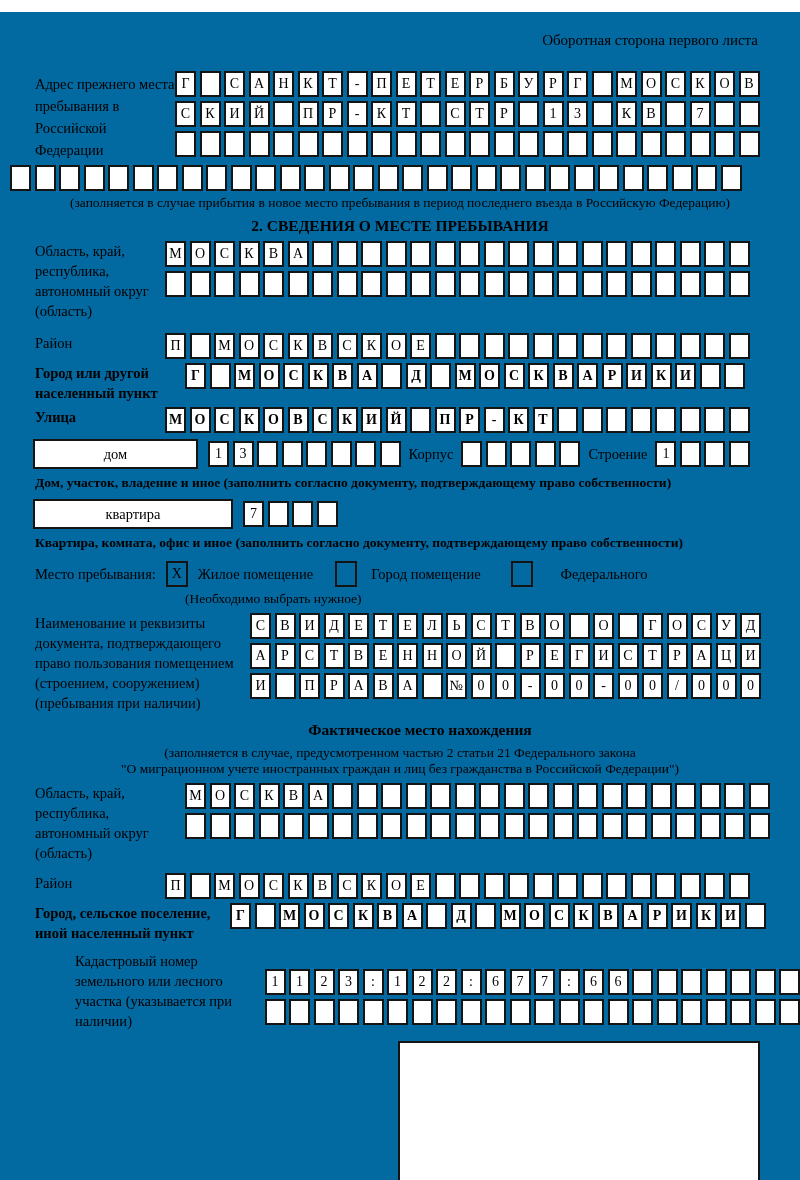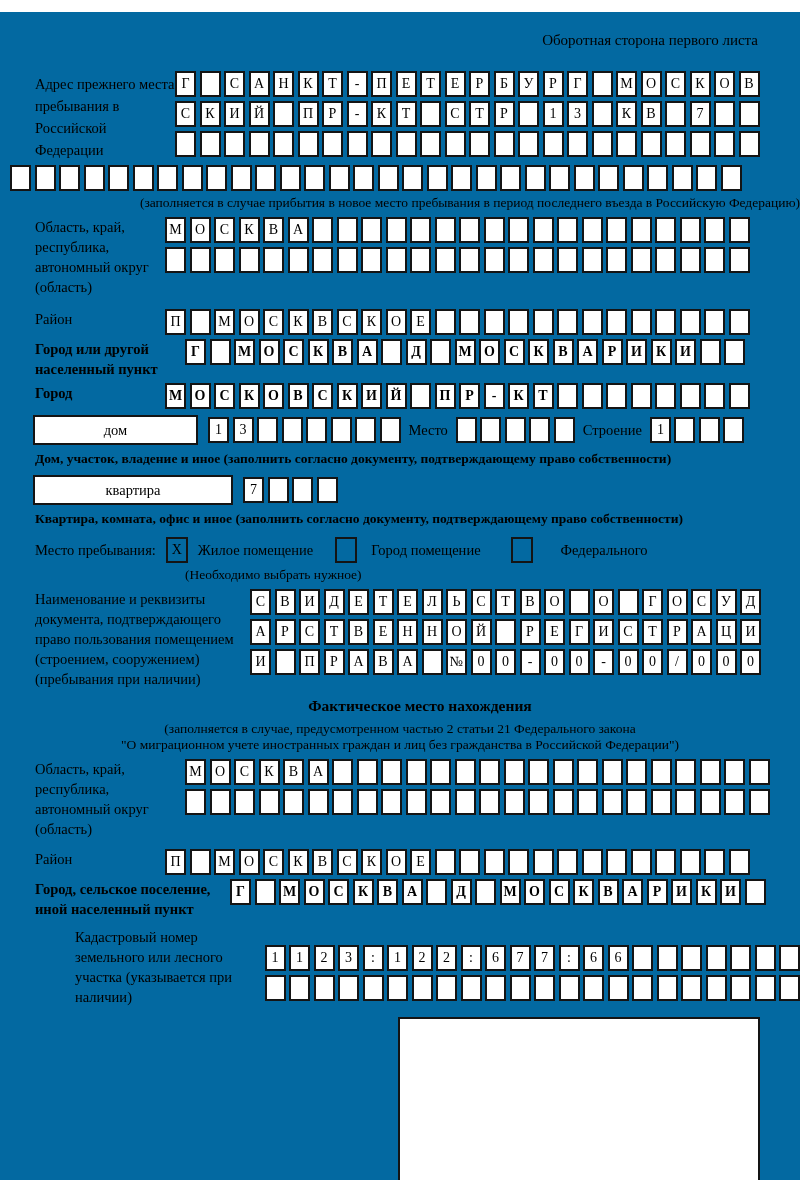--- a/index.html
+++ b/index.html
@@ -24,21 +24,21 @@
   }
   .rows-col { display:flex; flex-direction:column; gap:4px; }
 
   .frow { display:flex; align-items:flex-start; }
   .lbl { font-size:14.5px; line-height:20px; }
 
   .block1 { margin:22px 0 0 35px; }
   .block1 .lbl { width:140px; line-height:22px; padding-top:2px; }
   .fullrow { margin:4px 0 0 10px; }
 
-  .fnote { text-align:right; font-size:13.5px; margin-top:4px; }
+  .fnote { text-align:center; font-size:13.5px; margin-top:4px; }
   .sec-title { text-align:center; font-weight:bold; font-size:15.5px; margin-top:6px; }
 
   .m35 { margin-left:35px; }
   .w130 { width:130px; }
   .w150 { width:150px; }
   .w195 { width:195px; }
   .w215 { width:215px; }
 
   .bigbox {
     height:30px; border:2px solid #141414; background:#fff;
@@ -182,20 +182,21 @@
       <span class="cell"></span>
       <span class="cell"></span>
       <span class="cell"></span>
       <span class="cell"></span>
       <span class="cell"></span>
       <span class="cell"></span>
       <span class="cell"></span>
     </div>
   <div class="fnote">(заполняется в случае прибытия в новое место пребывания в период последнего въезда в Российскую Федерацию)</div>
 
+  <div class="sec-title">2. СВЕДЕНИЯ О МЕСТЕ ПРЕБЫВАНИЯ</div>
 
   <div class="frow m35 mt6">
     <div class="lbl w130">Область, край, республика, автономный округ (область)</div>
     <div class="rows-col">
       <div class="cells">
           <span class="cell">М</span>
           <span class="cell">О</span>
           <span class="cell">С</span>
           <span class="cell">К</span>
           <span class="cell">В</span>
@@ -301,21 +302,21 @@
         <span class="cell">Р</span>
         <span class="cell">И</span>
         <span class="cell">К</span>
         <span class="cell">И</span>
         <span class="cell"></span>
         <span class="cell"></span>
       </div>
   </div>
 
   <div class="frow m35 mt4">
-    <div class="lbl w130">Город</div>
+    <div class="lbl w130">Улица</div>
     <div class="cells">
         <span class="cell">М</span>
         <span class="cell">О</span>
         <span class="cell">С</span>
         <span class="cell">К</span>
         <span class="cell">О</span>
         <span class="cell">В</span>
         <span class="cell">С</span>
         <span class="cell">К</span>
         <span class="cell">И</span>
@@ -342,21 +343,21 @@
     <div class="cells" style="margin-left:10px;">
         <span class="cell">1</span>
         <span class="cell">3</span>
         <span class="cell"></span>
         <span class="cell"></span>
         <span class="cell"></span>
         <span class="cell"></span>
         <span class="cell"></span>
         <span class="cell"></span>
       </div>
-    <div class="inline-lbl">Место</div>
+    <div class="inline-lbl">Корпус</div>
     <div class="cells">
         <span class="cell"></span>
         <span class="cell"></span>
         <span class="cell"></span>
         <span class="cell"></span>
         <span class="cell"></span>
       </div>
     <div class="inline-lbl">Строение</div>
     <div class="cells">
         <span class="cell">1</span>

